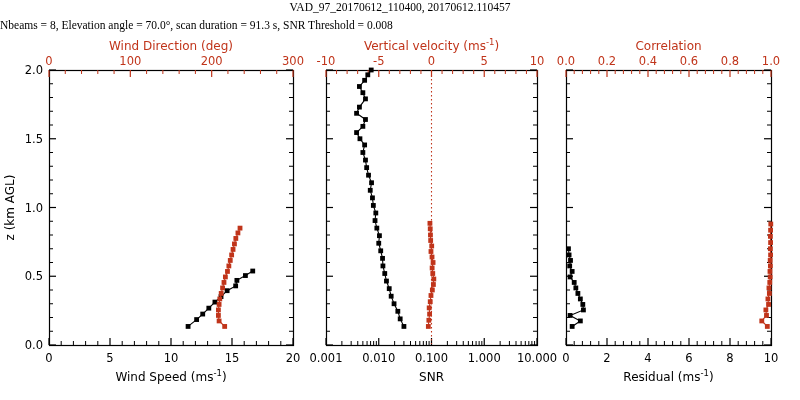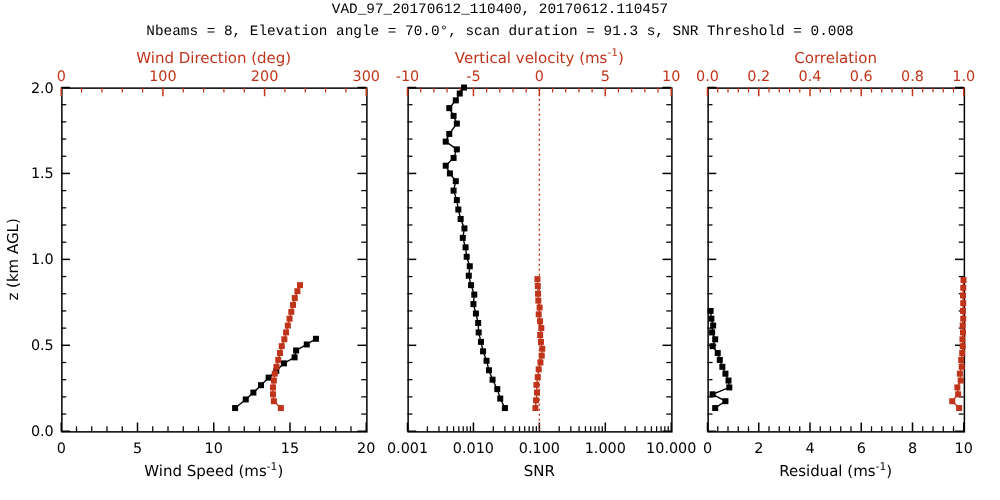--- a/index.html
+++ b/index.html
@@ -17,33 +17,33 @@
   #stage {
     position: absolute;
     left: 0; top: 0;
     width: 800px;
     height: 400px;
   }
   .txt {
     position: absolute;
     white-space: nowrap;
     color: #000000;
-    font-family: Liberation Mono, monospace;
+    font-family: Liberation Serif, serif;
     line-height: 1;
   }
   #title {
     left: 0; top: 2px;
     width: 800px;
     text-align: center;
     font-size: 11.5px;
   }
   #subtitle {
     left: 0; top: 20px;
     width: 800px;
-    text-align: center;
+    text-align: left;
     font-size: 11.5px;
   }
   #footer {
     left: 0; top: 379px;
     width: 800px;
     text-align: center;
     font-size: 10px;
   }
   svg { display: block; overflow: visible; }
 </style>

